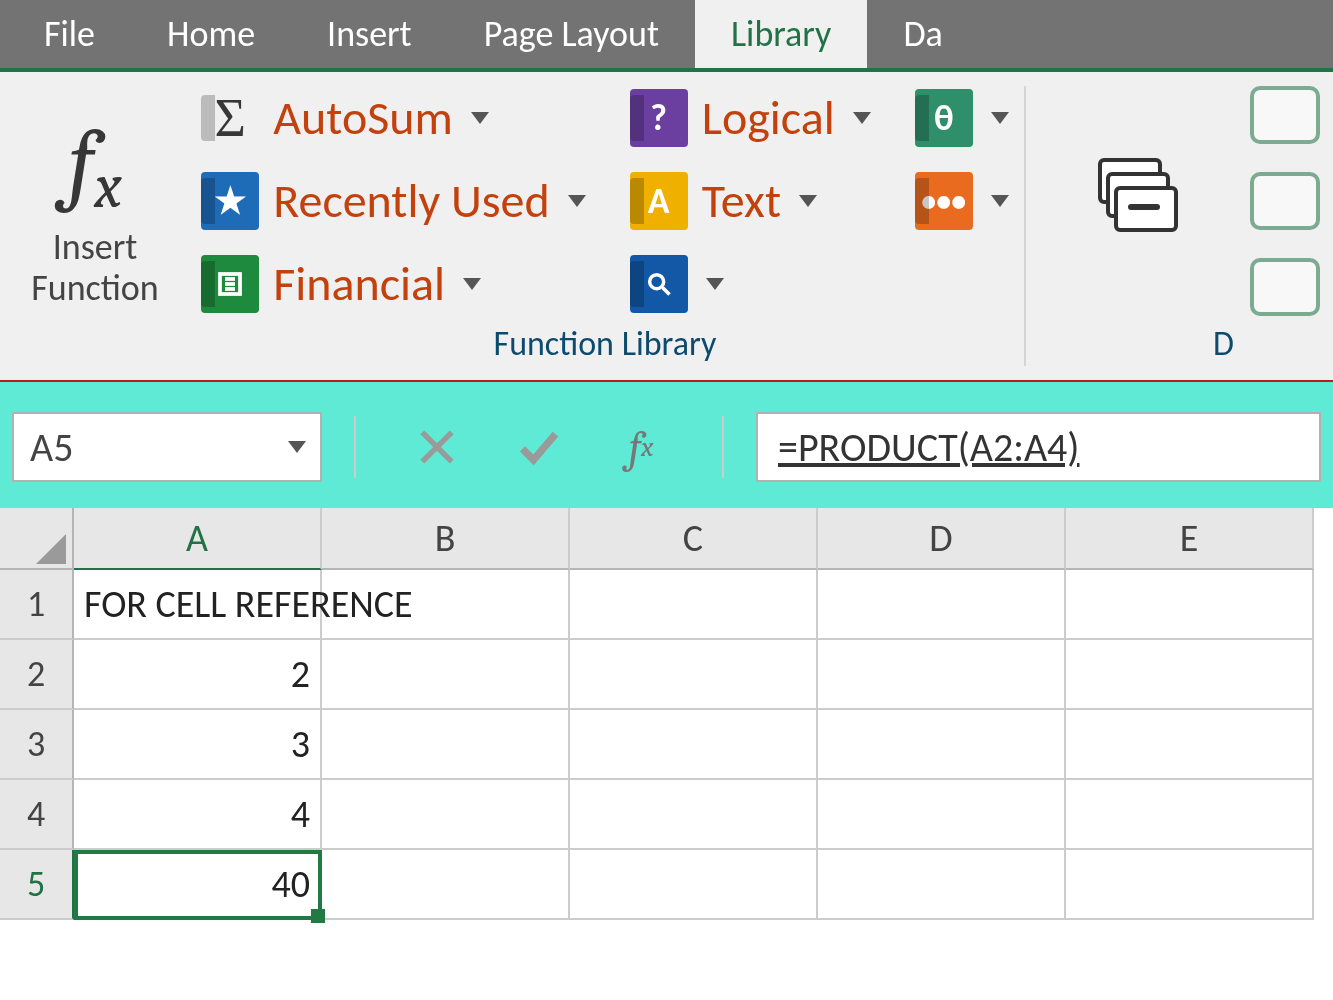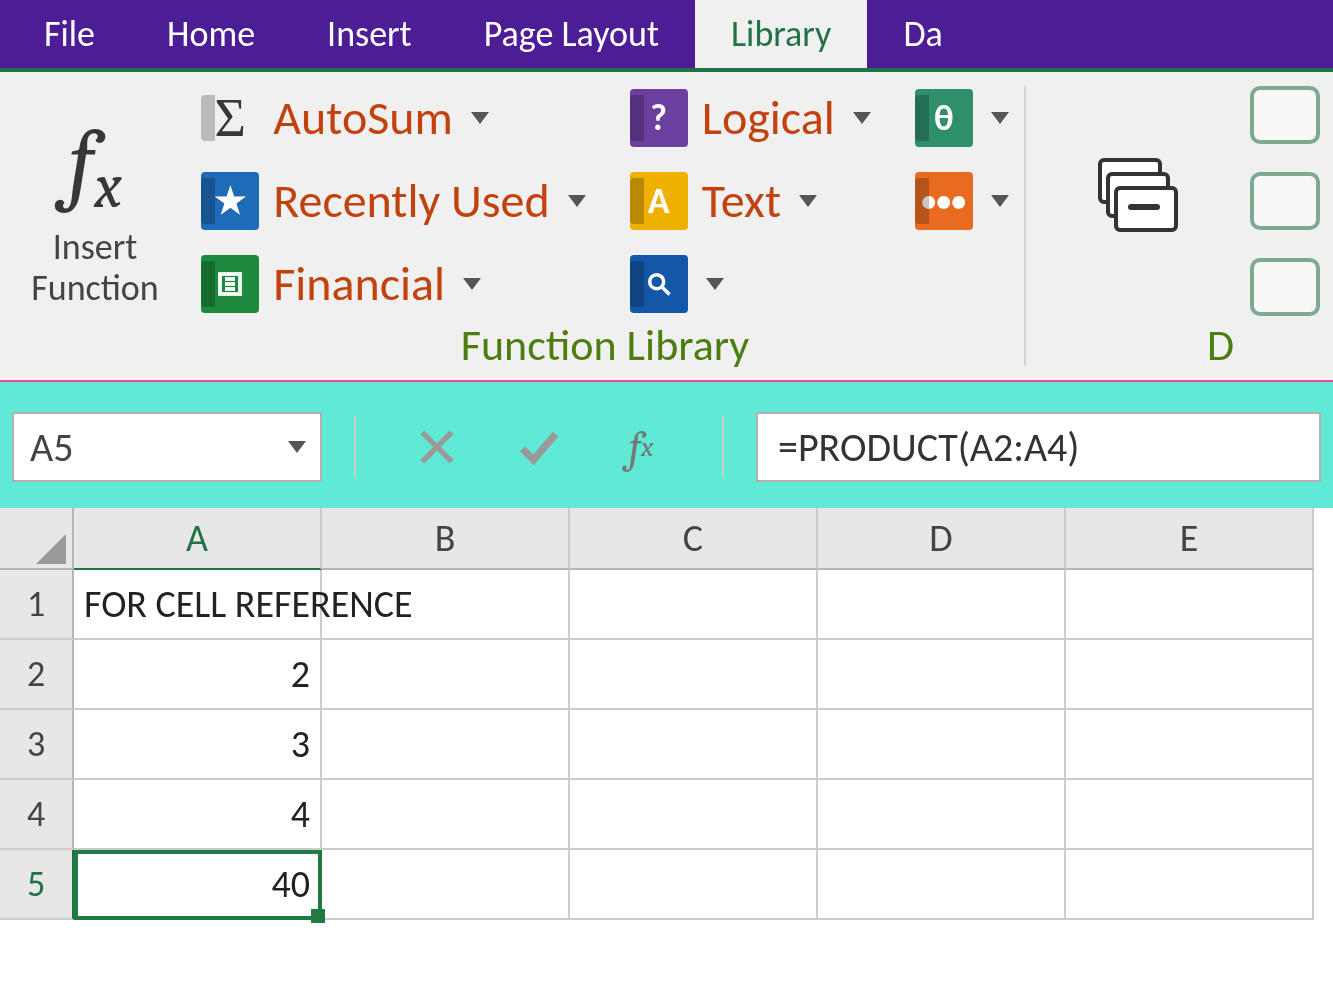--- a/index.html
+++ b/index.html
@@ -1,27 +1,27 @@
 <!DOCTYPE html>
 <html><head>
 <meta charset="utf-8">
 <style>
 html,body{margin:0;padding:0;width:1333px;height:1000px;background:#fff;font-family:'Segoe UI','Calibri',sans-serif;overflow:hidden;color:#444;}
 *{box-sizing:border-box;}
 
 
-.tabstrip{height:72px;background:#4c1d95;display:flex;align-items:center;padding-left:4px;border-bottom:4px solid #217346;}
+.tabstrip{height:72px;background:#737373;display:flex;align-items:center;padding-left:4px;border-bottom:4px solid #217346;}
 .tab{color:#fff;font-size:36px;height:100%;display:flex;align-items:center;padding:0 36px;cursor:pointer;}
 .tab.active{background:#f0f0f0;color:#217346;}
 .tab:first-child{padding-left:40px;}
 
 
-.ribbon{background:#f0f0f0;height:310px;border-bottom:2px solid #ec4899;position:relative;display:flex;}
+.ribbon{background:#f0f0f0;height:310px;border-bottom:2px solid #b91c1c;position:relative;display:flex;}
 .ribbon-group{display:flex;flex-direction:column;align-items:center;position:relative;padding:6px 8px 0 8px;}
-.ribbon-group-label{position:absolute;bottom:8px;left:0;right:0;text-align:center;font-size:44px;color:#4d7c0f;}
+.ribbon-group-label{position:absolute;bottom:16px;left:0;right:0;text-align:center;font-size:34px;color:#0c4a6e;}
 .vsep{width:2px;background:#d5d5d5;margin:14px 4px 14px 4px;height:280px;}
 
 .big-button{display:flex;flex-direction:column;align-items:center;justify-content:center;padding:0 10px;cursor:pointer;height:260px;}
 .big-button .big-icon{width:120px;height:120px;display:flex;align-items:center;justify-content:center;}
 .big-button .label{font-size:36px;color:#444;text-align:center;line-height:1.15;margin-top:0;}
 
 
 .fx-glyph{font-family:'Cambria','Georgia',serif;font-style:italic;font-size:92px;color:#373737;}
 .fx-sub{font-size:62px;vertical-align:-14px;}
 
@@ -59,21 +59,21 @@
 .fbar-wrap{padding:30px 12px 26px 12px;background:#5eead4;}
 .fbar{display:flex;align-items:center;height:70px;}
 .namebox{width:310px;height:70px;border:2px solid #b1b1b1;display:flex;align-items:center;font-size:40px;color:#444;background:#fff;}
 .namebox .val{flex:1;padding-left:16px;}
 .namebox .dd{width:50px;display:flex;justify-content:center;}
 .mini-btns{display:flex;align-items:center;gap:52px;padding:0 28px;}
 .mini{width:50px;height:50px;display:flex;align-items:center;justify-content:center;color:#9a9a9a;font-size:44px;}
 .mini svg{width:44px;height:44px;stroke:#9a9a9a;}
 .mini.fx{font-family:'Cambria',serif;font-style:italic;color:#777;}
 .divv{width:2px;height:62px;background:#ccc;margin:0 4px;}
-.formula-in{flex:1;height:70px;border:2px solid #b1b1b1;background:#fff;display:flex;align-items:center;font-size:40px;color:#333;padding-left:20px;}
+.formula-in{flex:1;height:70px;border:2px solid #b1b1b1;background:#fff;display:flex;align-items:center;font-size:40px;color:#333;padding-left:20px;text-decoration:underline;}
 
 
 .sheet{display:flex;}
 .corner{width:74px;height:62px;background:#e7e7e7;border-right:2px solid #b5b5b5;border-bottom:2px solid #b5b5b5;position:relative;}
 .corner::after{content:"";position:absolute;right:6px;bottom:4px;width:0;height:0;border-left:30px solid transparent;border-bottom:30px solid #9a9a9a;}
 .ch{height:62px;background:#e7e7e7;border-right:2px solid #ccc;border-bottom:2px solid #b5b5b5;display:flex;align-items:center;justify-content:center;font-size:38px;color:#444;}
 .ch.active{color:#217346;border-bottom-color:#217346;}
 .wA{width:248px;} .wB{width:248px;} .wC{width:248px;} .wD{width:248px;} .wE{width:248px;}
 .row{display:flex;height:70px;}
 .rh{width:74px;background:#e7e7e7;border-right:2px solid #b5b5b5;border-bottom:2px solid #ccc;display:flex;align-items:center;justify-content:center;font-size:36px;color:#444;}

